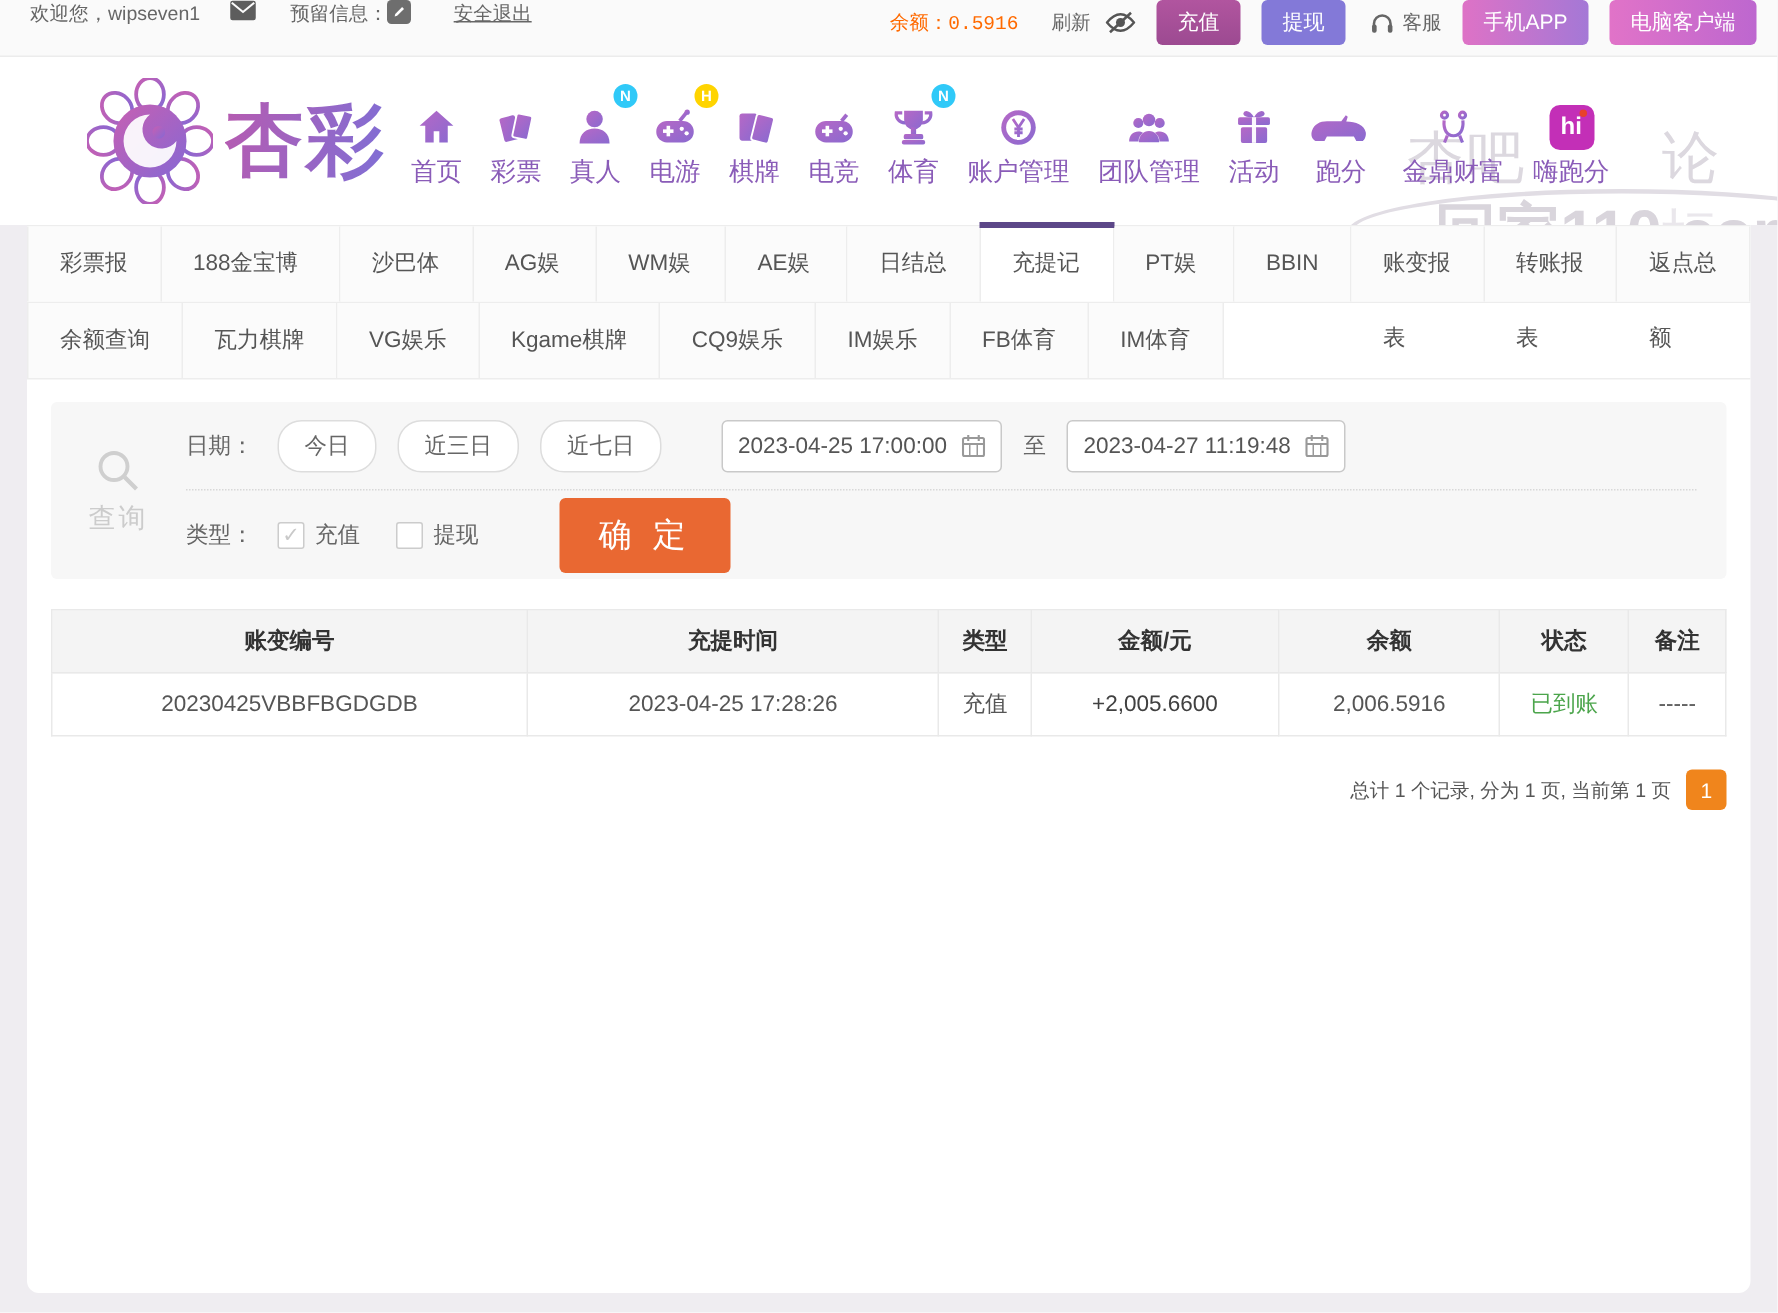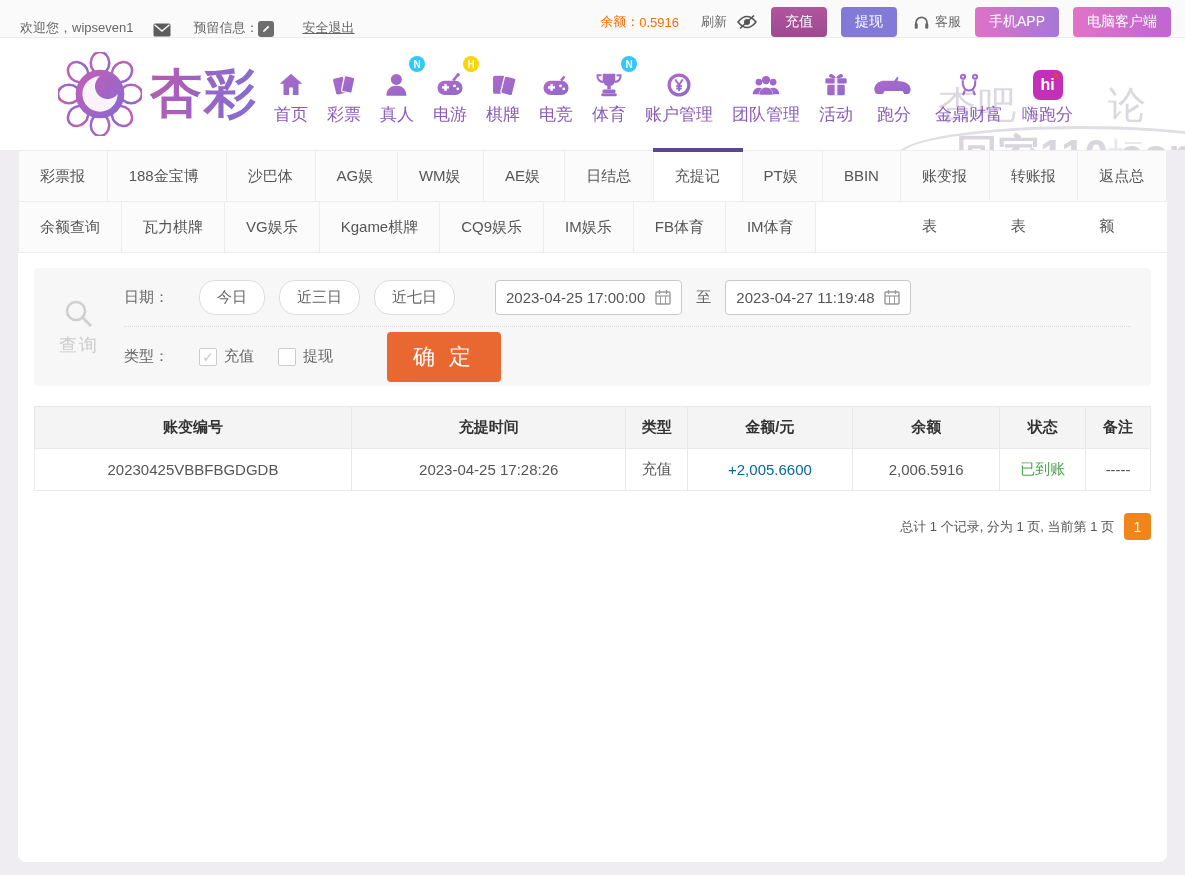--- a/index.html
+++ b/index.html
@@ -4,30 +4,30 @@
 <style>
   * { margin:0; padding:0; box-sizing:border-box; }
   html,body { width:1185px; height:875px; }
   body {
     font-family:"Liberation Sans","DejaVu Sans",sans-serif;
     background:#efedf1; color:#666; overflow:hidden;
   }
   
   .topbar {
     height:38px; background:#fafafa; border-bottom:1px solid #ececec;
-    display:flex; align-items:flex-end; padding:0 14px; font-size:13px; color:#666;
+    display:flex; align-items:flex-start; padding:0 14px; font-size:13px; color:#666;
   }
   .topbar .gap { margin-left:14px; }
   .welcome { margin-left:6px; }
   .icon-btn { display:inline-flex; align-items:center; cursor:pointer; }
   .edit-badge { width:16px; height:16px; background:#6e6e6e; border-radius:3px;
     display:inline-flex; align-items:center; justify-content:center; }
   .logout { color:#666; text-decoration:underline; cursor:pointer; margin-left:28px; }
   .topbar-right { margin-left:auto; display:flex; align-items:center; }
-  .balance { color:#ff6a00; }
+  .balance { color:#ff6a00;font-family:Liberation Mono, monospace; }
   .refresh { margin-left:22px; cursor:pointer; }
   .eyeoff { margin-left:10px; }
   .tb-btn { border:none; color:#fff; font-size:14px; padding:6px 14px; border-radius:4px;
     margin-left:14px; cursor:pointer; font-family:inherit; }
   .btn-recharge { background:linear-gradient(180deg,#b1559f,#9c4a91); }
   .btn-withdraw { background:#8379d8; }
   .service { margin-left:16px; display:inline-flex; align-items:center; gap:5px; cursor:pointer; }
   .btn-mobile { background:linear-gradient(90deg,#de72c6,#a478d6); }
   .btn-pc { background:linear-gradient(90deg,#e173c8,#bd67cf); }
   
@@ -69,21 +69,21 @@
   .tab.active::before { content:""; position:absolute; left:-1px; right:-1px; top:-3px;
     height:4px; background:#5c4788; }
   
   .filter-box { margin:15px 16px 0; background:#f7f7f7; border-radius:4px; display:flex; height:118px; }
   .query-col { width:90px; display:flex; flex-direction:column; align-items:center;
     justify-content:center; color:#ccc; gap:2px; }
   .query-col .q-label { font-size:18px; letter-spacing:2px; }
   .filter-rows { flex:1; padding-right:20px; }
   .f-row { height:59px; display:flex; align-items:center; gap:14px; }
   .f-row.first { border-bottom:1px dotted #d8d8d8; }
-  .f-label { font-size:15px; color:#666; margin-right:16px; }
+  .f-label { font-size:15px; color:#666; margin-right:2px; }
   .pill { background:#fff; border:1px solid #ddd; border-radius:16px; padding:7px 17px;
     font-size:15px; color:#666; cursor:pointer; font-family:inherit; }
   .date-field { display:inline-flex; align-items:center; gap:10px; background:#fff;
     border:1px solid #c9c9c9; border-radius:4px; padding:8px 10px; font-size:15px; color:#555;
     cursor:pointer; }
   .to-label { font-size:15px; color:#666; }
   .checkbox-wrap { display:inline-flex; align-items:center; gap:7px; cursor:pointer; margin-right:10px; }
   .checkbox { width:18px; height:18px; background:#fff; border:1px solid #ccc; border-radius:2px;
     display:inline-flex; align-items:center; justify-content:center; color:#c9c9c9;
     font-size:14px; font-weight:bold; }
@@ -91,21 +91,21 @@
   .submit-btn { background:#e96832; color:#fff; border:none; border-radius:4px;
     padding:10px 26px; font-size:22px; letter-spacing:4px; margin-left:30px; cursor:pointer;
     font-family:inherit; }
   
   .data-table { width:calc(100% - 32px); margin:20px 16px 0; border-collapse:collapse;
     table-layout:fixed; }
   .data-table th, .data-table td { border:1px solid #e9e9e9; height:42px; text-align:center;
     font-size:15px; }
   .data-table th { background:#f4f4f4; color:#333; font-weight:bold; }
   .data-table td { color:#555; }
-  td.amount { color:#0369a1; }
+  td.amount { color:#404040; }
   td.status { color:#4ca54c; }
   
   .pagination { margin:22px 16px 0; display:flex; justify-content:flex-end; align-items:center;
     gap:10px; font-size:13px; color:#555; }
   .page-btn { width:27px; height:27px; background:#f0851c; color:#fff; border:none;
     border-radius:4px; font-size:14px; cursor:pointer; font-family:inherit; }
 </style>
 </head>
 <body>
 

